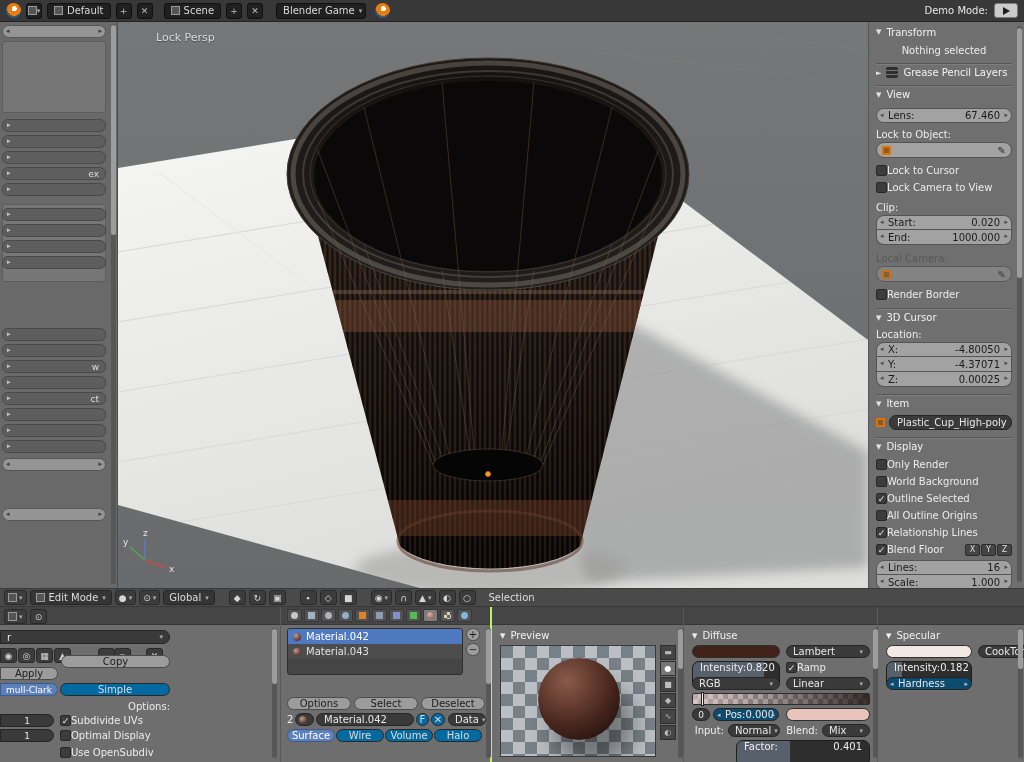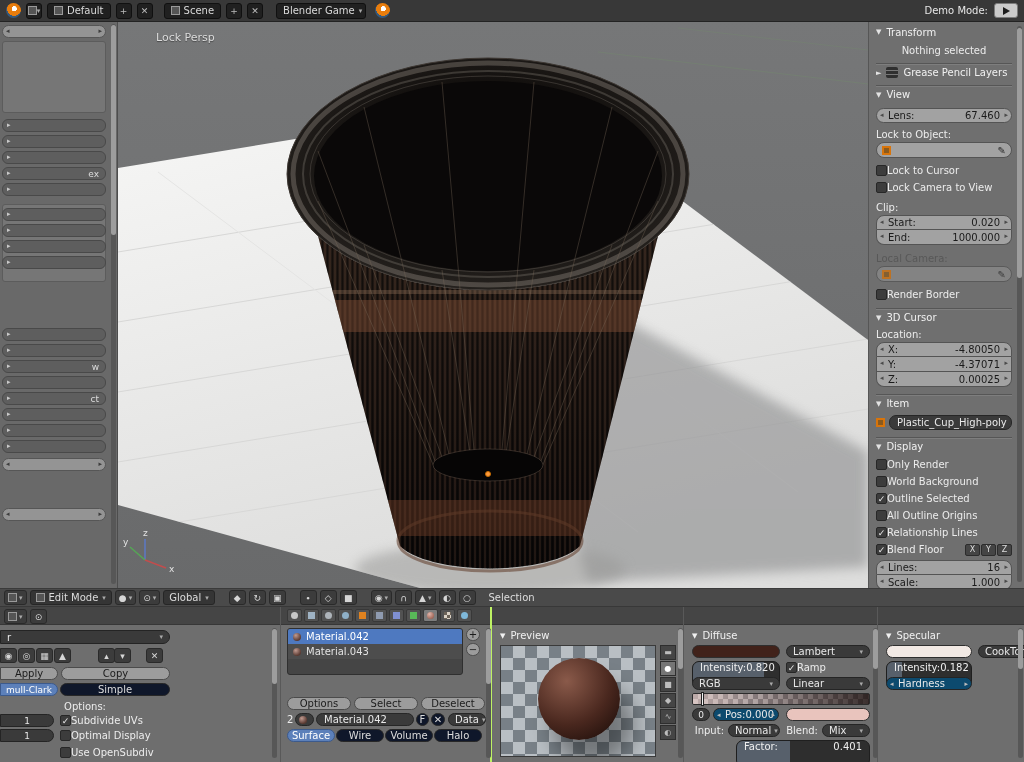--- a/index.html
+++ b/index.html
@@ -84,21 +84,21 @@
 #bottom{position:absolute;left:0;top:607px;width:1024px;height:155px;background:#6e6e6e}
 #bhdr{position:absolute;left:0;top:0;width:1024px;height:18px;background:#454545;border-bottom:1px solid #373737}
 .col{position:absolute;top:0;height:155px}
 #modcol{left:0;width:281px;border-right:1px solid #595959}
 #matcol{left:281px;width:211px;border-right:2px solid #bef264}
 #prevcol{left:492px;width:192px;border-right:1px solid #595959}
 #diffcol{left:684px;width:194px;border-right:1px solid #595959}
 #speccol{left:878px;width:146px;overflow:hidden}
 .btn{background:#9c9c9c;border:1px solid #4b4b4b;border-radius:7px;color:#1b1b1b;display:flex;
      align-items:center;justify-content:center;height:13px;font-size:10px}
-.btn.dark{background:#0f172a;color:#dcdcdc;border-color:#272727}
+.btn.dark{background:#0369a1;color:#dcdcdc;border-color:#272727}
 .btn.blue{background:#5c80ba;color:#fff;border-color:#3c5a8c}
 .dd{background:#3a3a3a;border:1px solid #252525;border-radius:7px;color:#e7e7e7;display:flex;
     align-items:center;padding:0 6px;height:13px;gap:3px;white-space:nowrap}
 .dd .arr{margin-left:auto}
 .slider{background:#2e2e2e;border:1px solid #1f1f1f;border-radius:7px;height:27px;position:relative;overflow:hidden;color:#efefef}
 .slider .fill{position:absolute;left:0;top:0;bottom:0;background:#57606b}
 .slider .txt{position:relative;display:flex;justify-content:space-between;padding:0 7px;line-height:12px}
 .swatch{height:13px;border-radius:7px;border:1px solid #2e2e2e}
 .ptab{width:15px;height:13px;background:#525252;border:1px solid #383838;border-radius:2px;display:flex;
       align-items:center;justify-content:center;flex:none}
@@ -476,24 +476,24 @@
           <span class="arr" style="margin-left:auto">▾</span>
         </div>
       <div class="hbtn" style="position:absolute;left:0;top:41px;width:16px;border-radius:0 3px 3px 0">◉</div>
       <div class="hbtn" style="position:absolute;left:18px;top:41px;width:16px">◎</div>
       <div class="hbtn" style="position:absolute;left:36px;top:41px;width:16px">▦</div>
       <div class="hbtn" style="position:absolute;left:54px;top:41px;width:16px">▲</div>
       <div class="hbtn" style="position:absolute;left:98px;top:41px;width:14px">▴</div>
       <div class="hbtn" style="position:absolute;left:114px;top:41px;width:14px">▾</div>
       <div class="hbtn" style="position:absolute;left:146px;top:41px;width:16px">✕</div>
       <div class="btn" style="position:absolute;left:0;top:60px;width:58px;border-radius:0 7px 7px 0">Apply</div>
-      <div class="btn" style="position:absolute;left:61px;top:60px;width:109px">Copy</div>
+      <div class="btn" style="position:absolute;left:61px;top:48px;width:109px">Copy</div>
       <div class="btn blue" style="position:absolute;left:0;top:76px;width:58px;border-radius:0 7px 7px 0;font-size:9px">mull-Clark</div>
       <div class="btn dark" style="position:absolute;left:60px;top:76px;width:110px">Simple</div>
-      <div class="flbl" style="left:0;top:93px;width:170px;text-align:center">Options:</div>
+      <div class="flbl" style="left:0;top:93px;width:170px;text-align:right">Options:</div>
       <div class="step" style="position:absolute;left:0;top:107px;width:54px;border-radius:0 7px 7px 0">1</div>
       <div class="cbrow" style="position:absolute;left:60px;top:107px">
           <span class="cb">✓</span>
           <span>Subdivide UVs</span>
         </div>
       <div class="step" style="position:absolute;left:0;top:122px;width:54px;border-radius:0 7px 7px 0">1</div>
       <div class="cbrow" style="position:absolute;left:60px;top:122px">
           <span class="cb"></span>
           <span>Optimal Display</span>
         </div>

